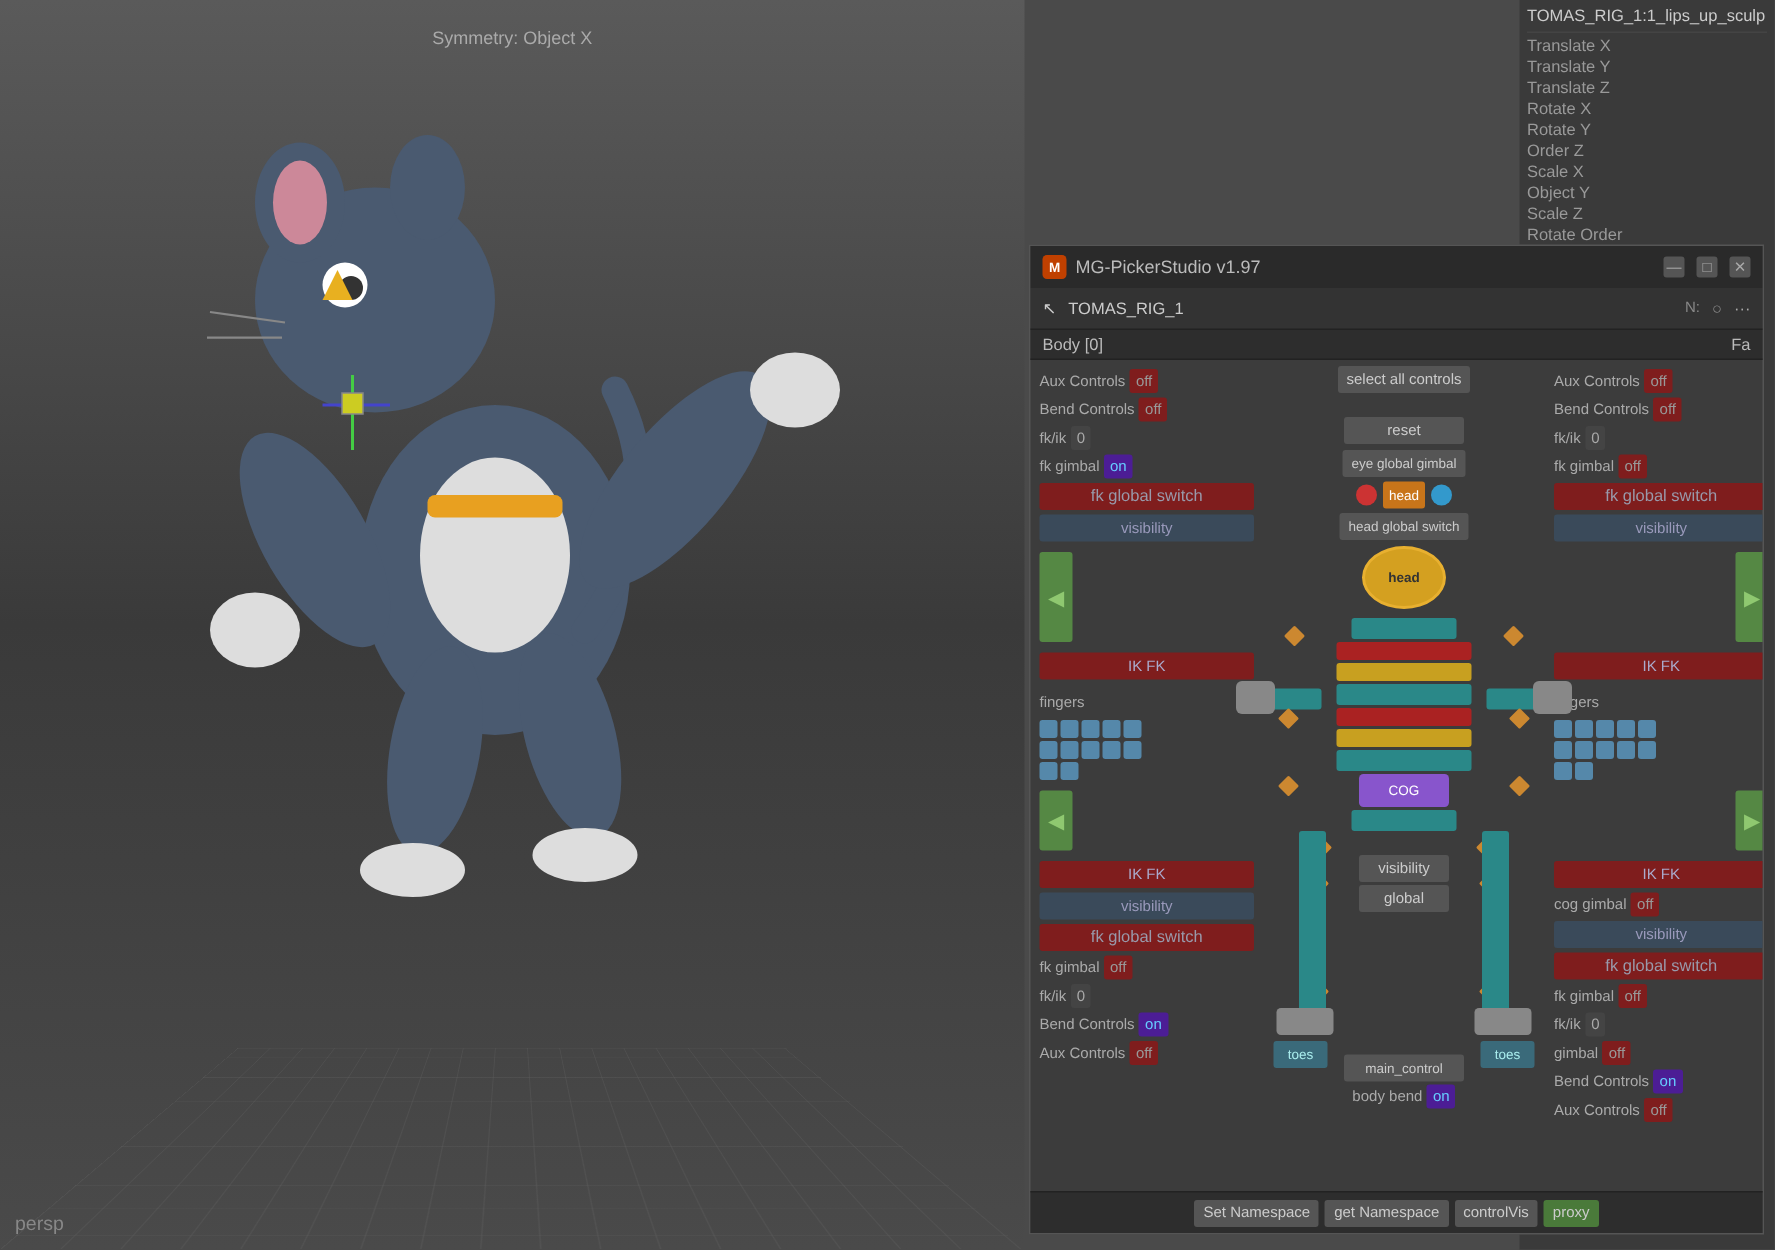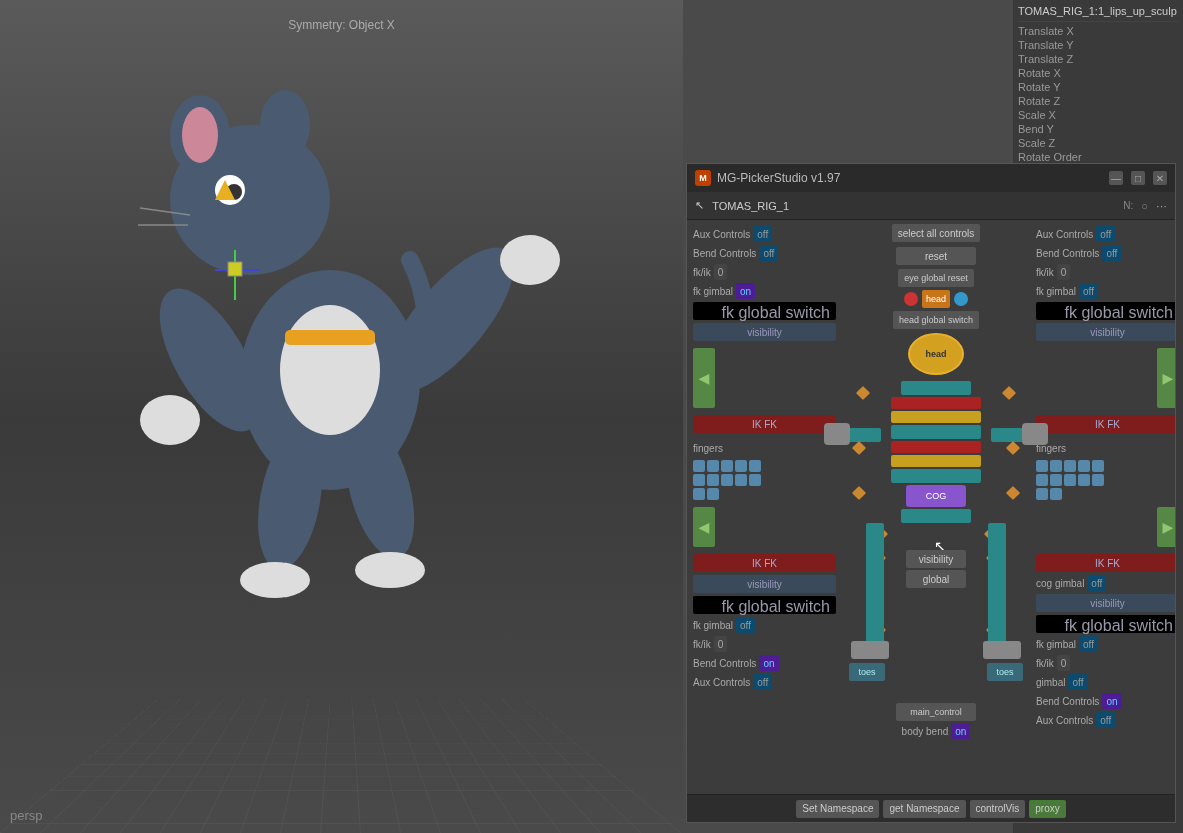--- a/index.html
+++ b/index.html
@@ -261,21 +261,21 @@
 
     .btn-status {
       font-size: 10px;
       padding: 0 4px;
       height: 16px;
       display: inline-flex;
       align-items: center;
       border-radius: 2px;
     }
 
-    .status-off { background: #0c4a6e; color: #999; }
+    .status-off { background: #7f1d1d; color: #999; }
     .status-num { background: #444; color: #aaa; }
     .status-on2 { background: #4c1d95; color: #6cf; }
 
     
     .eye-red {
       width: 14px;
       height: 14px;
       background: #cc3333;
       border-radius: 50%;
       cursor: pointer;
@@ -398,30 +398,29 @@
       border: none;
       border-radius: 2px;
       padding: 2px 6px;
       font-size: 10px;
       cursor: pointer;
       height: 18px;
       width: 100%;
     }
 
     .global-switch-btn {
-      background: #000000;
+      background: #7f1d1d;
       color: #99a;
       border: none;
       border-radius: 2px;
       padding: 2px 6px;
-      font-size: 16px;
+      font-size: 11px;
       cursor: pointer;
       height: 18px;
       width: 100%;
-      text-align: right;
     }
 
     .section-divider {
       height: 1px;
       background: #444;
       margin: 2px 0;
     }
 
     .mg-logo {
       width: 16px;
@@ -491,23 +490,23 @@
 </div>
 
 <div id="right-panel">
   <div class="transform-title">TOMAS_RIG_1:1_lips_up_sculp</div>
   <div class="section-divider"></div>
   <div class="transform-item">Translate X</div>
   <div class="transform-item">Translate Y</div>
   <div class="transform-item">Translate Z</div>
   <div class="transform-item">Rotate X</div>
   <div class="transform-item">Rotate Y</div>
-  <div class="transform-item">Rotate Z</div>
+  <div class="transform-item">Order Z</div>
   <div class="transform-item">Scale X</div>
-  <div class="transform-item">Bend Y</div>
+  <div class="transform-item">Object Y</div>
   <div class="transform-item">Scale Z</div>
   <div class="transform-item">Rotate Order</div>
 </div>
 
 <div id="picker-window">
 
   <div class="picker-titlebar">
     <div class="picker-title-left">
       <div class="mg-logo">M</div>
       <span>MG-PickerStudio v1.97</span>
@@ -521,20 +520,24 @@
 
   <div class="picker-toolbar">
     <span>↖</span>
     <span>TOMAS_RIG_1</span>
     <span style="margin-left:auto; color:#888; font-size:10px;">N:</span>
     <span style="color:#888">○</span>
     <span style="cursor:pointer; color:#aaa">···</span>
   </div>
 
 
+  <div class="section-header">
+    <span>Body [0]</span>
+    <span>Fa</span>
+  </div>
 
   <div class="picker-content">
 
     <div class="picker-left">
 
       <div class="btn-row">
         <span class="btn-label">Aux Controls</span>
         <span class="btn-status status-off">off</span>
       </div>
 
@@ -608,29 +611,29 @@
       </div>
 
       <div class="btn-row">
         <span class="btn-label">Aux Controls</span>
         <span class="btn-status status-off">off</span>
       </div>
     </div>
 
     <div class="picker-center">
 
-      <div style="display:flex; gap:6px; margin-bottom:5px;">
+      <div style="display:flex; gap:6px; margin-bottom:16px;">
         <button class="btn btn-dark">select all controls</button>
       </div>
       <div style="display:flex; gap:6px; margin-bottom:4px;">
         <button class="btn btn-dark" style="width:80px;">reset</button>
       </div>
 
       <div style="display:flex; align-items:center; gap:4px; margin-bottom:3px;">
-        <button class="btn btn-dark" style="font-size:9px;">eye global reset</button>
+        <button class="btn btn-dark" style="font-size:9px;">eye global gimbal</button>
       </div>
       <div style="display:flex; align-items:center; gap:4px; margin-bottom:3px;">
         <div class="eye-red"></div>
         <button class="btn btn-orange" style="width:28px; font-size:9px;">head</button>
         <div class="eye-blue"></div>
       </div>
       <div style="margin-bottom:4px;">
         <button class="btn btn-dark" style="font-size:9px;">head global switch</button>
       </div>
 

